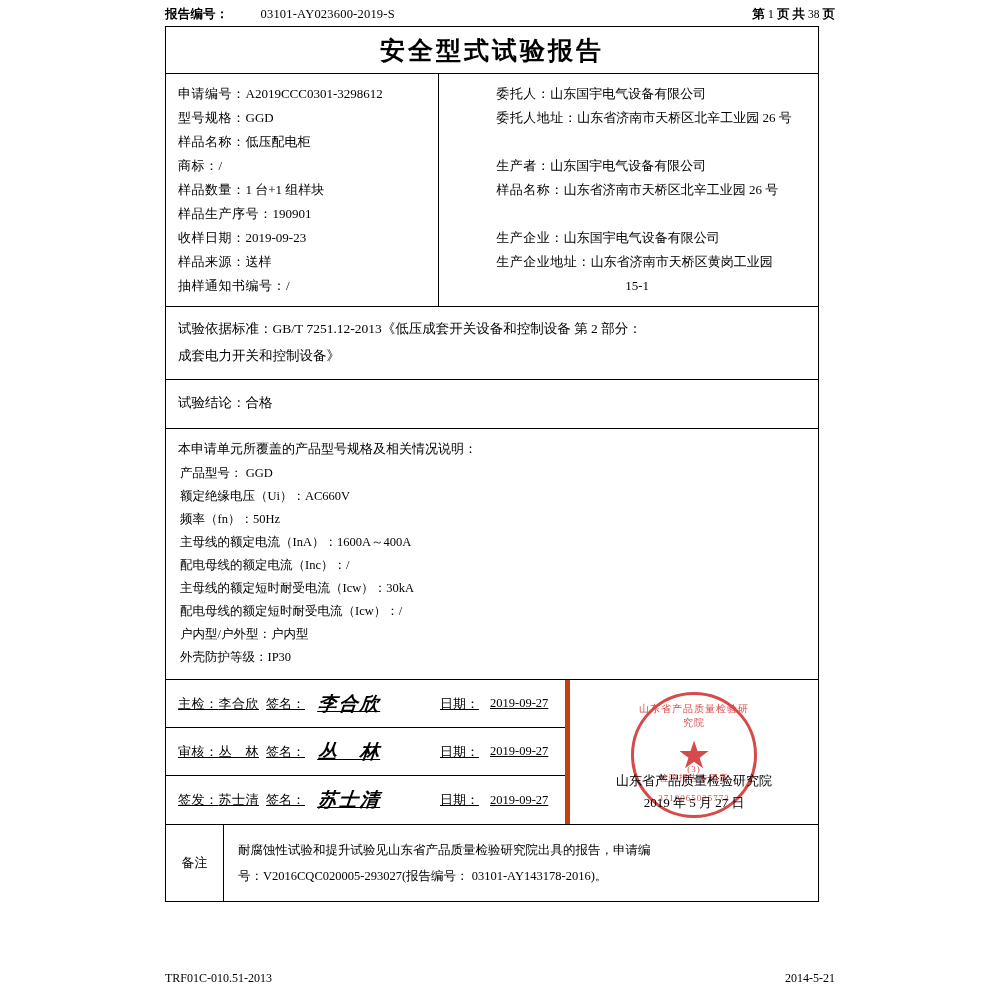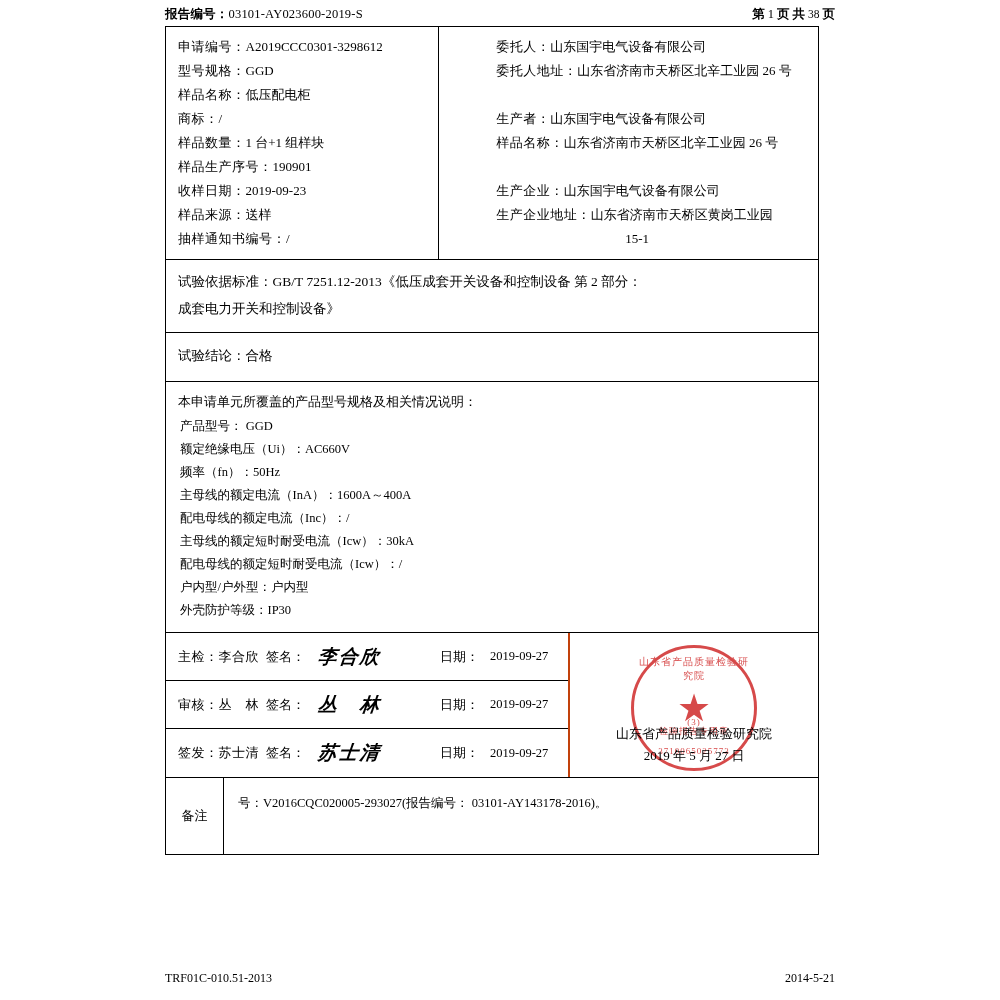--- a/index.html
+++ b/index.html
@@ -30,20 +30,21 @@
     align-items: baseline;
     font-size: 12.5px;
   }
   .hdr .left {
     font-weight: bold;
     letter-spacing: 0.2px;
   }
   .hdr .left .code {
     font-weight: normal;
     font-family: "Liberation Serif", serif;
+    margin-left: 32px;
   }
   .hdr .right {
     font-weight: bold;
     font-size: 12.5px;
   }
   .hdr .right .num {
     font-weight: normal;
     padding: 0 3px;
   }
   .hdr .right .small {
@@ -95,21 +96,21 @@
 
   .prod-block {
     font-size: 12.5px;
     line-height: 23px;
     padding: 8px 12px 10px 12px;
   }
   .prod-block .first { font-size: 13px; margin-bottom: 2px; }
   .prod-block .indent { padding-left: 2px; }
 
   .sign-area { display: flex; }
-  .sign-left { width: 62%; border-right: 2px solid #c2410c; box-sizing: border-box; }
+  .sign-left { width: 62%; border-right: 5px solid #c2410c; box-sizing: border-box; text-decoration: underline; }
   .sign-right { width: 38%; position: relative; box-sizing: border-box; }
   .sign-line {
     display: flex;
     align-items: center;
     height: 48px;
     font-size: 13px;
     padding-left: 12px;
     box-sizing: border-box;
   }
   .sign-line .role { width: 88px; letter-spacing: 0.5px; }
@@ -208,20 +209,23 @@
       <span>报告编号：</span><span class="code">03101-AY023600-2019-S</span>
     </div>
     <div class="right">
       <span>第</span><span class="num">1</span><span>页</span>
       <span>共</span><span class="small num">38</span><span>页</span>
     </div>
   </div>
 
   <div class="tbl">
 
+    <div class="title-row">
+      <div class="t">安全型式试验报告</div>
+    </div>
 
     <div class="row bb">
       <div class="cell br info-left">
         <div><span class="lbl">申请编号：</span><span class="val">A2019CCC0301-3298612</span></div>
         <div><span class="lbl">型号规格：</span><span class="val">GGD</span></div>
         <div><span class="lbl">样品名称：</span><span class="val">低压配电柜</span></div>
         <div><span class="lbl">商标：</span><span class="val">/</span></div>
         <div><span class="lbl">样品数量：</span><span class="val">1 台+1 组样块</span></div>
         <div><span class="lbl">样品生产序号：</span><span class="val">190901</span></div>
         <div><span class="lbl">收样日期：</span><span class="val">2019-09-23</span></div>
@@ -298,20 +302,21 @@
         <div class="org">
           <div>山东省产品质量检验研究院</div>
           <div>2019 年 5 月 27 日</div>
         </div>
       </div>
     </div>
 
     <div class="remark-row">
       <div class="remark-lbl">备注</div>
       <div class="remark-body">
+        <div>耐腐蚀性试验和提升试验见山东省产品质量检验研究院出具的报告，申请编</div>
         <div>号：V2016CQC020005-293027(报告编号： 03101-AY143178-2016)。</div>
       </div>
     </div>
 
   </div>
 
   <div class="footer">
     <div>TRF01C-010.51-2013</div>
     <div>2014-5-21</div>
   </div>

